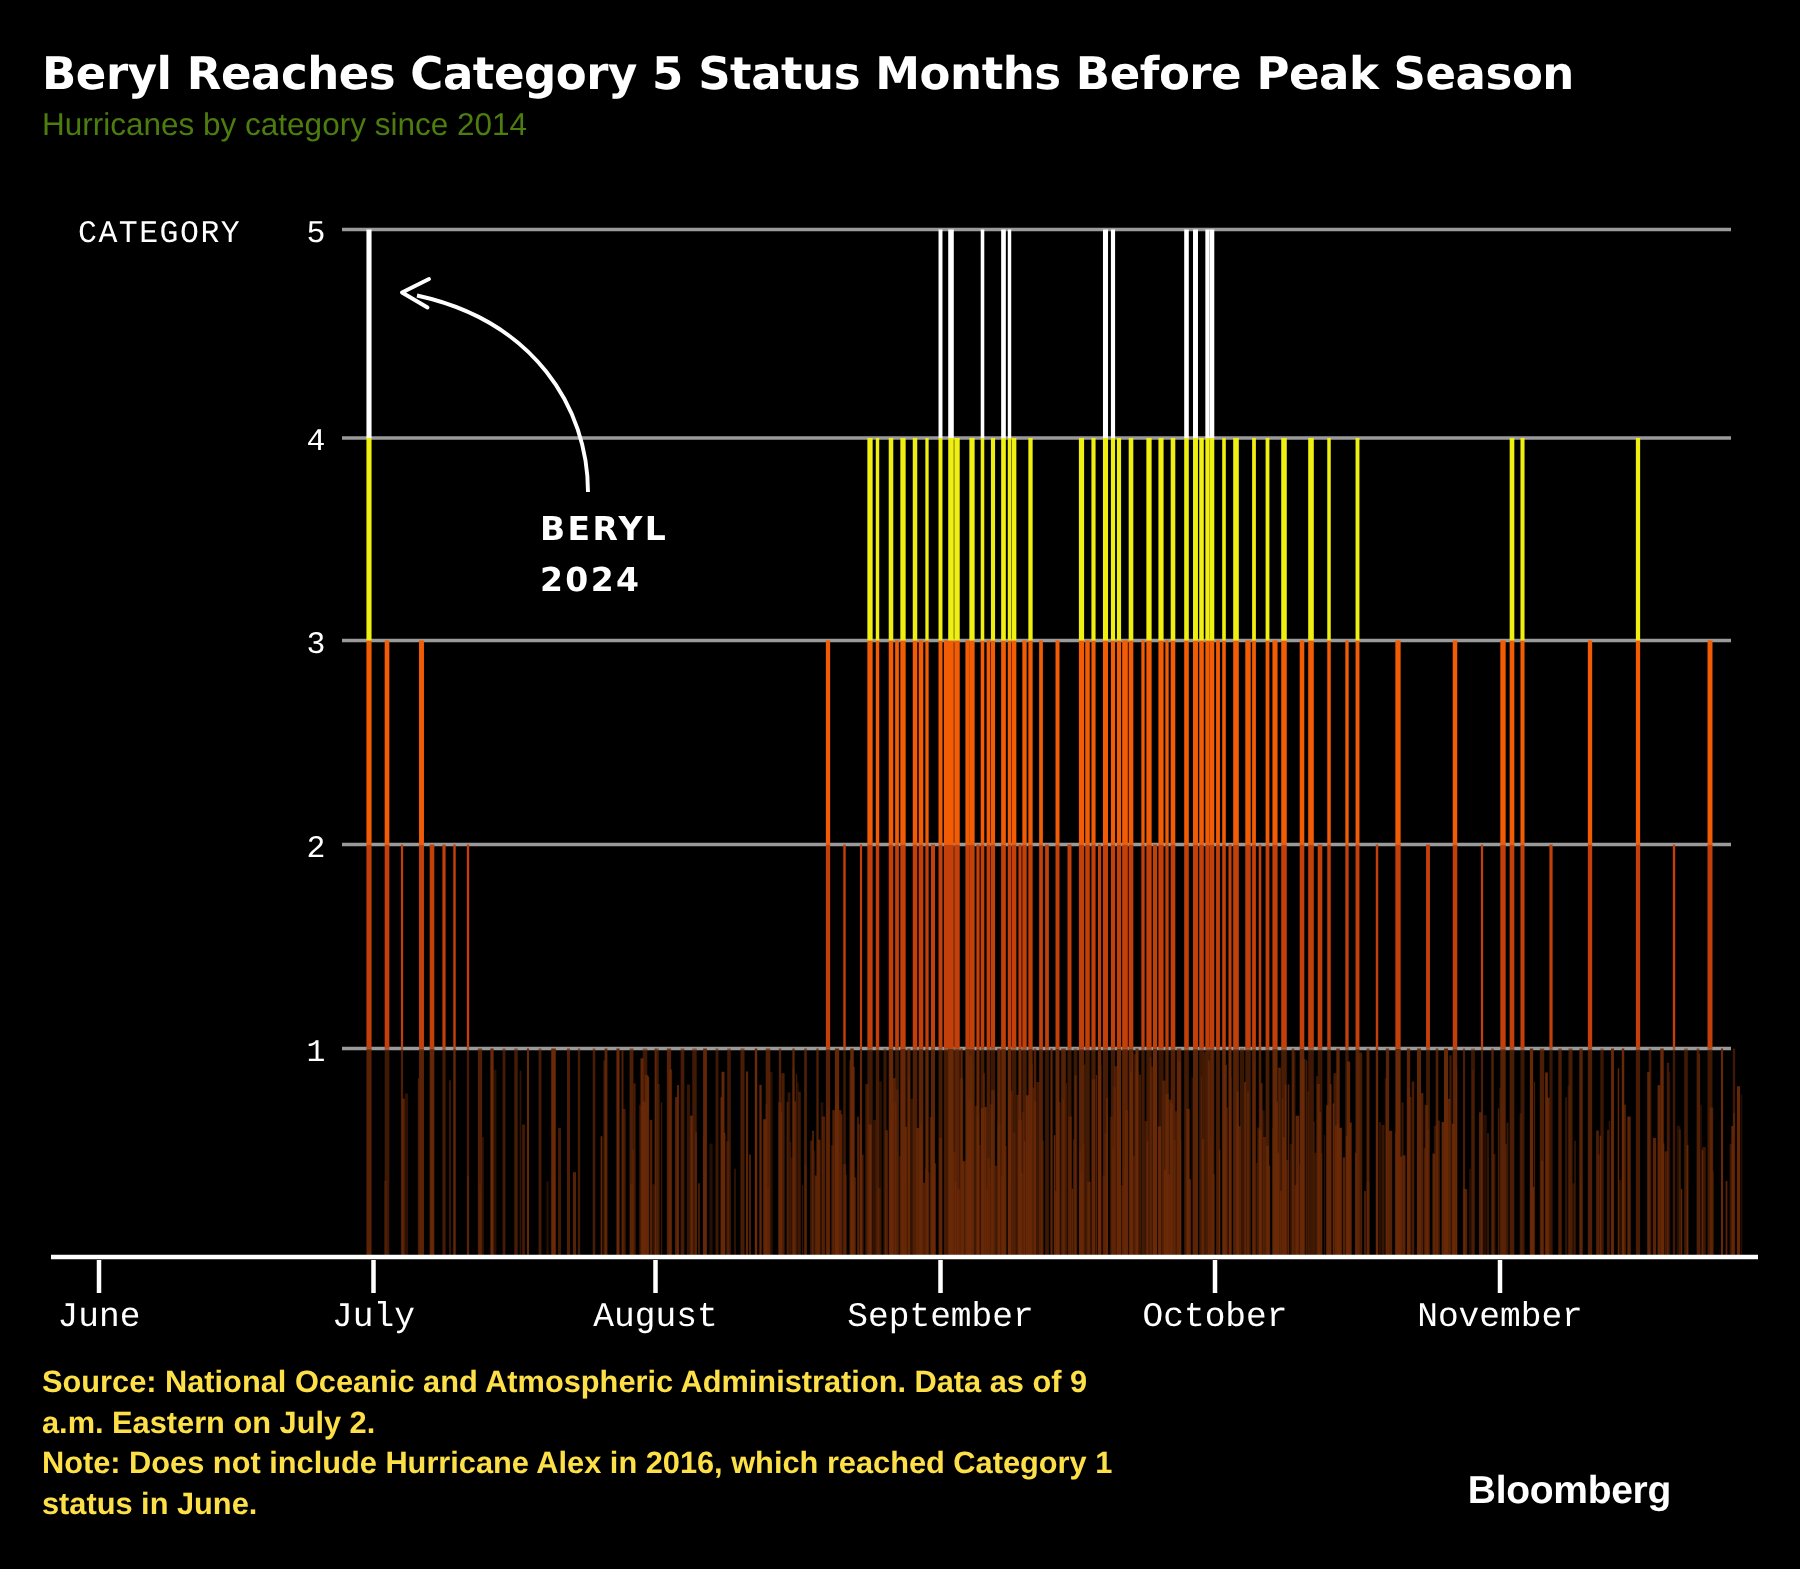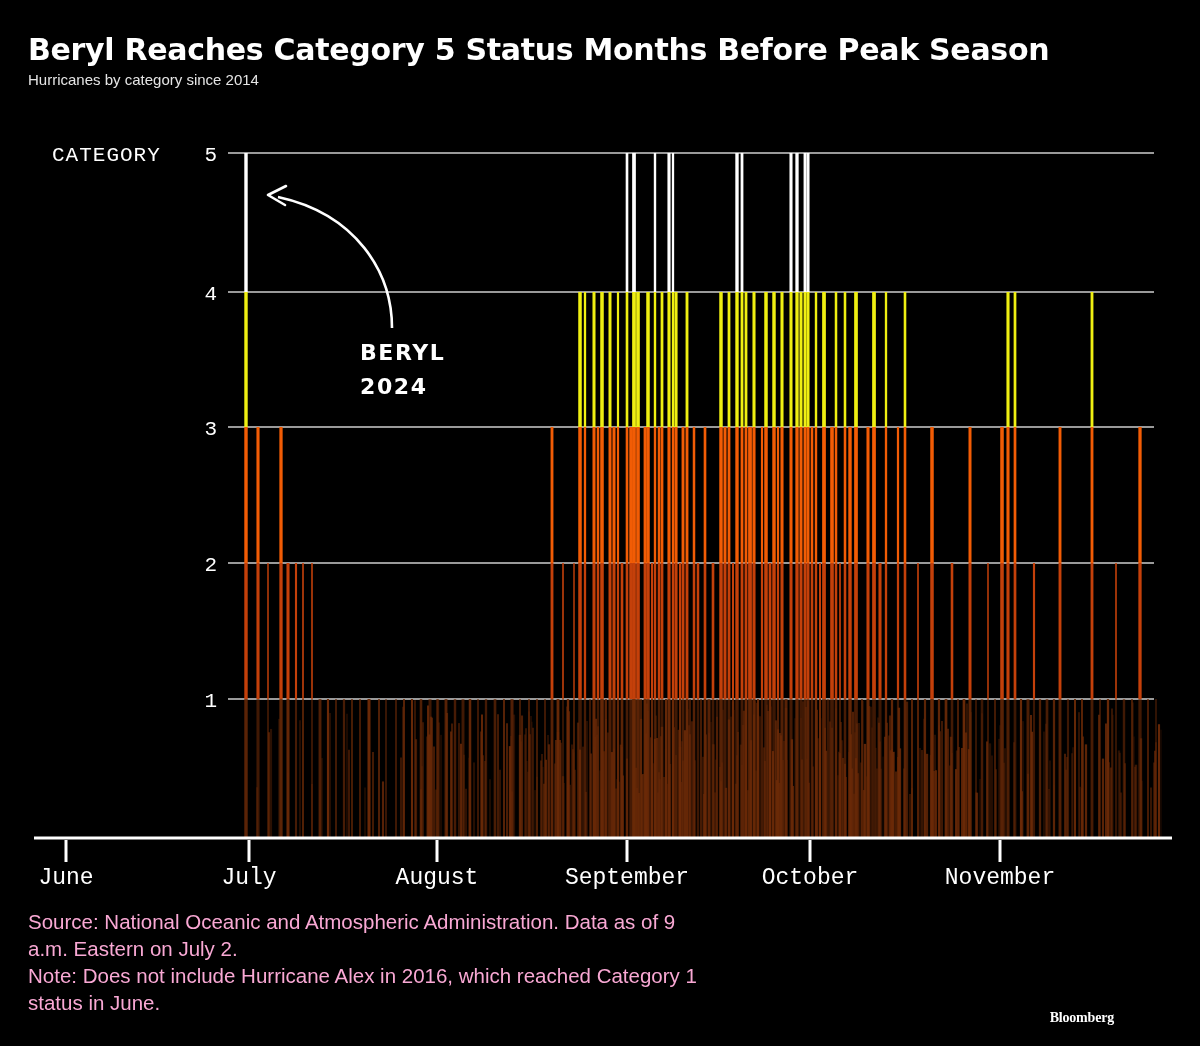--- a/index.html
+++ b/index.html
@@ -34,23 +34,23 @@
     font-family: "DejaVu Sans", sans-serif;
     font-size: 30px;
     font-weight: bold;
     letter-spacing: -0.3px;
     color: #ffffff;
     line-height: 1.06;
     white-space: nowrap;
   }
   .chart-subtitle {
     font-family: "Liberation Sans", sans-serif;
-    font-size: 15px;
+    font-size: 21px;
     font-weight: normal;
-    color: #e5e5e5;
+    color: #4d7c0f;
     margin-top: 6px;
     line-height: 1.1;
   }
 
   
   .plot-wrap {
     position: absolute;
     left: 0;
     top: 0;
     width: 1200px;
@@ -82,30 +82,31 @@
   
   .footer {
     position: absolute;
     left: 28px;
     top: 908px;
     width: 1010px;
   }
   .footer-line {
     font-family: "Liberation Sans", sans-serif;
     font-size: 20.5px;
-    color: #f9a8d4;
+    color: #fde047;
     line-height: 1.32;
     white-space: pre-wrap;
+    font-weight: bold;
   }
   .brand {
     position: absolute;
     right: 26px;
-    top: 1010px;
-    font-family: Liberation Serif, serif;
-    font-size: 14px;
+    top: 978px;
+    font-family: Liberation Sans, sans-serif;
+    font-size: 26px;
     font-weight: bold;
     color: #ffffff;
     letter-spacing: -0.2px;
   }
 </style>
 </head>
 <body>
 
 <div id="page">
 

